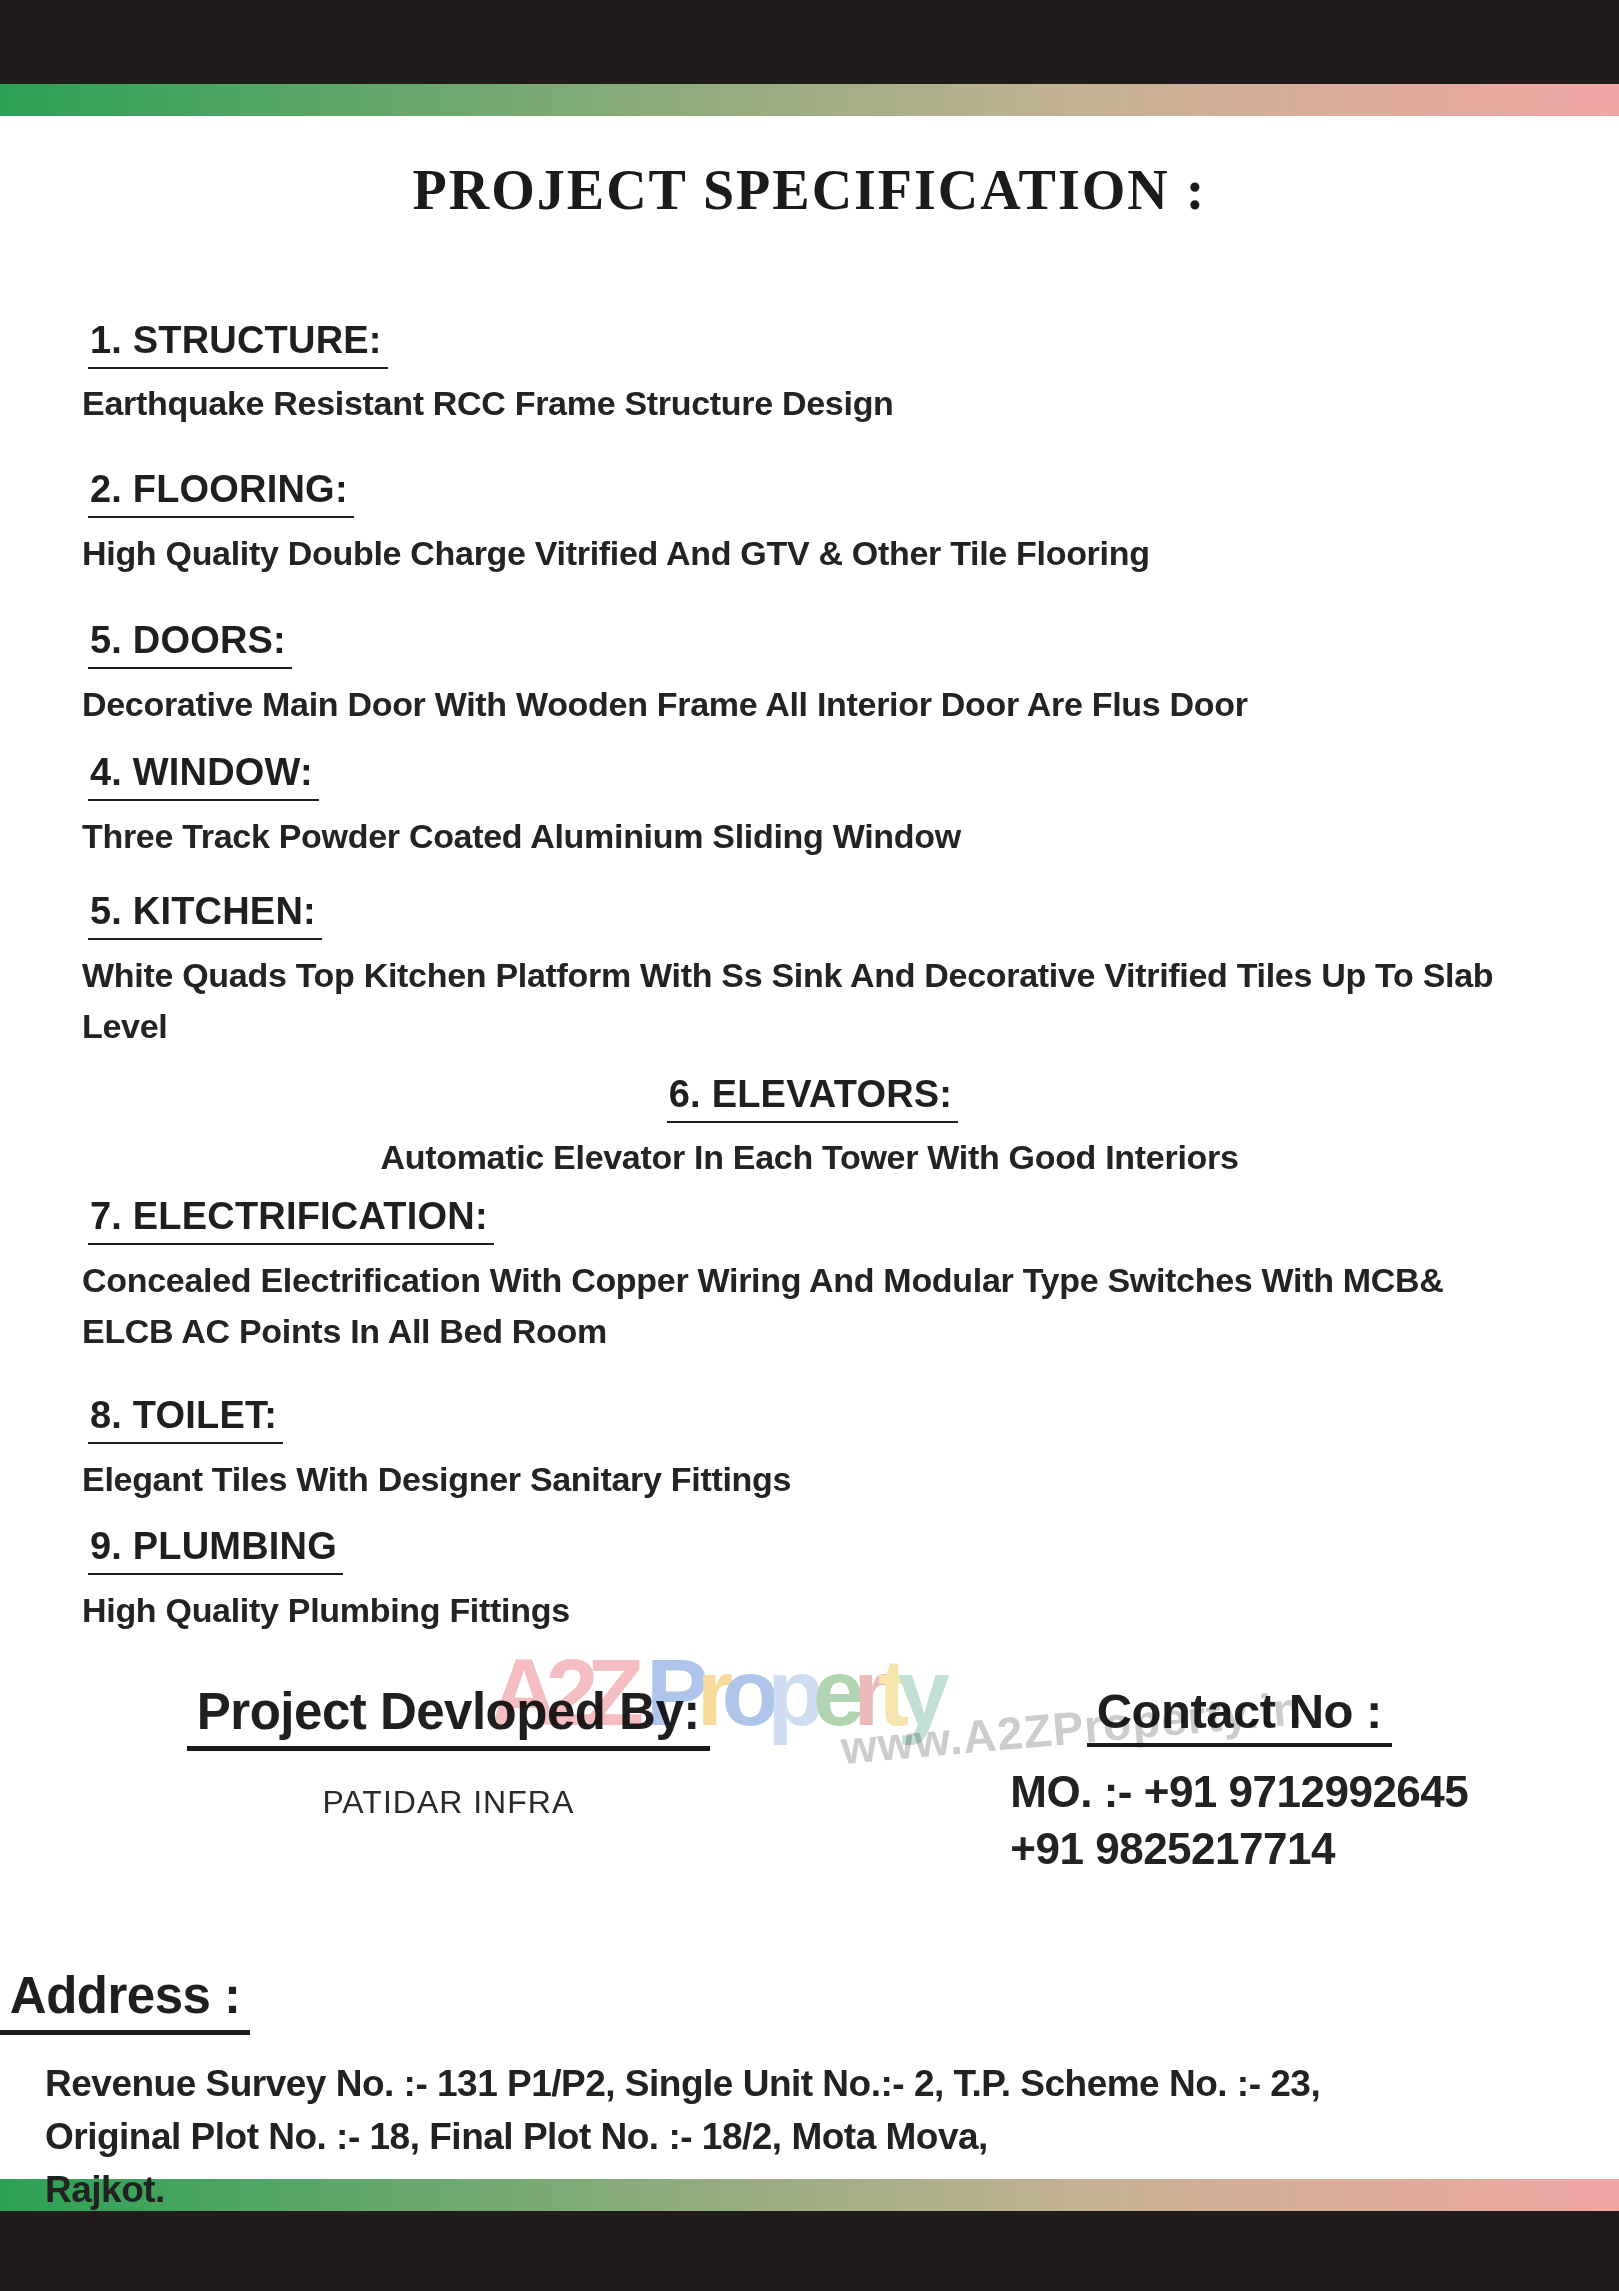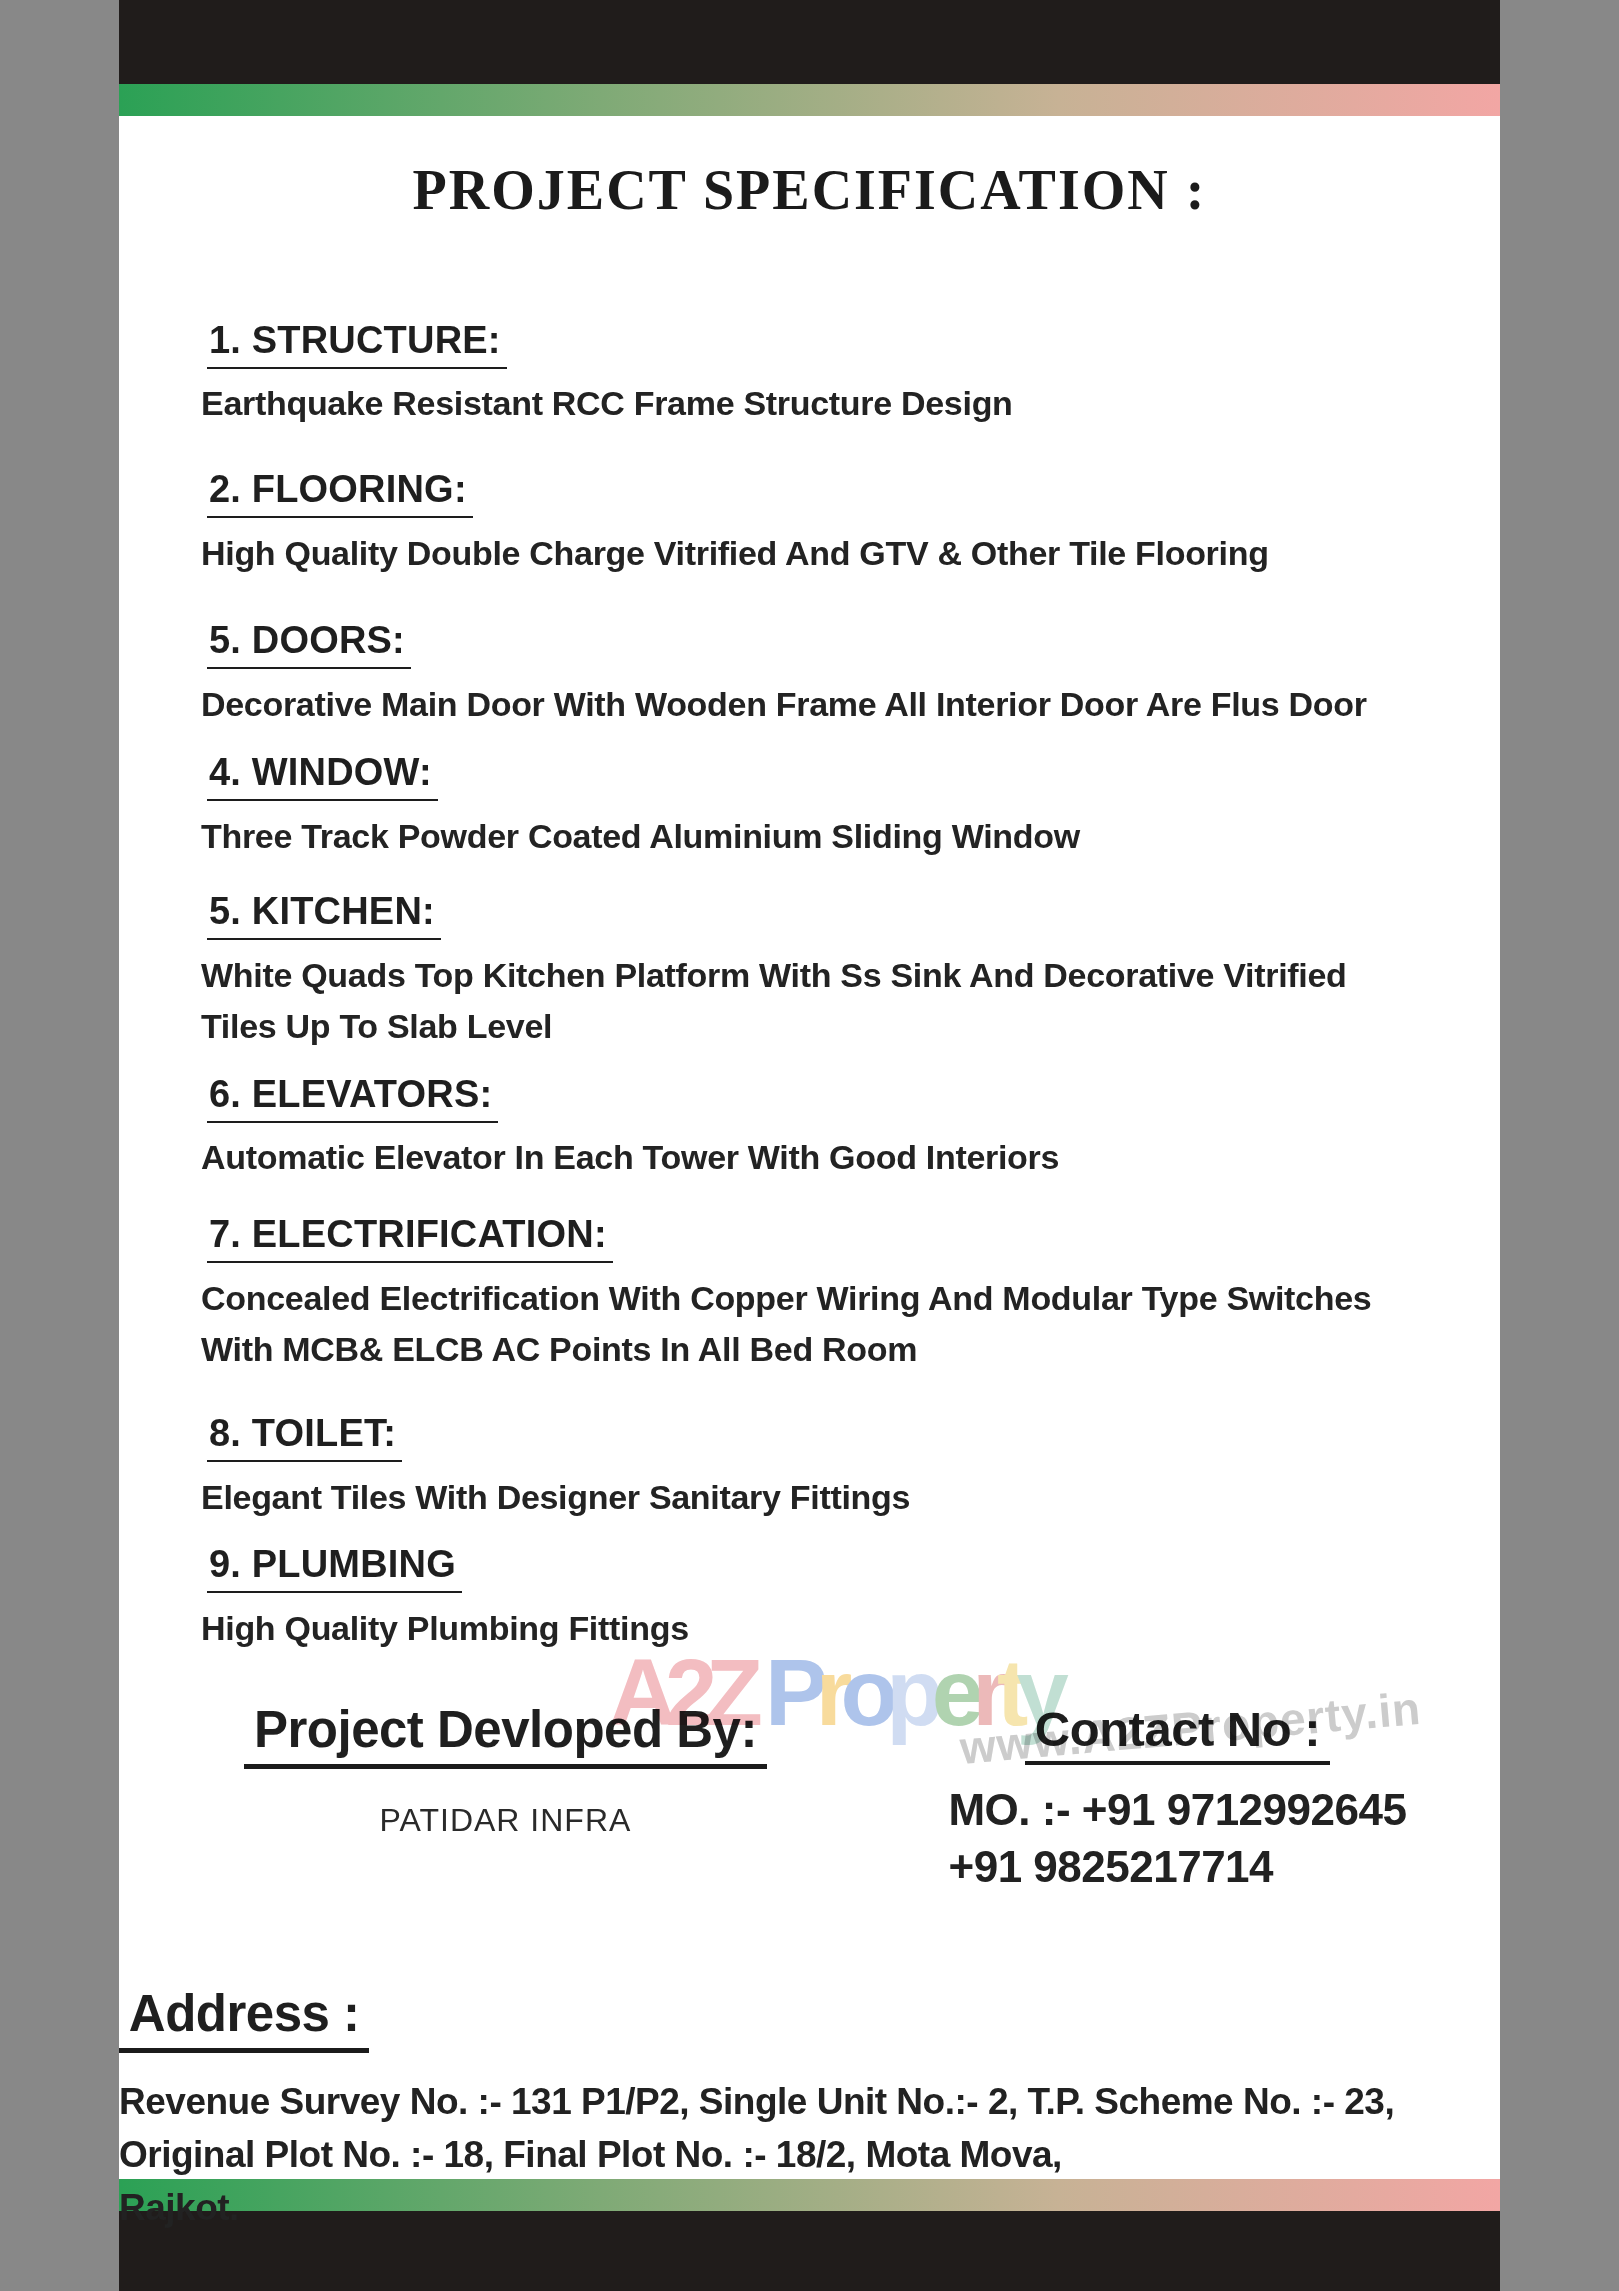--- a/index.html
+++ b/index.html
@@ -1,17 +1,17 @@
 <!DOCTYPE html>
 <html><head>
 <meta charset="utf-8">
 <style>
   html,body{margin:0;padding:0;background:#888;}
   .page{
-    position:relative;width:1381px;height:2292px;margin:0 auto;
+    position:relative;width:1619px;height:2292px;margin:0 auto;
     background:#ffffff;overflow:hidden;
     font-family:"Liberation Sans", sans-serif;color:#1f1f1f;
   }
   
   .black-bar{width:100%;height:84px;}
   .black-bar.bottom{position:absolute;left:0;bottom:0;height:81px;}
   .stripe{width:100%;height:32px;}
   .stripe.bottom{position:absolute;left:0;bottom:81px;}
 
   
@@ -31,21 +31,21 @@
   }
   .spec-body{
     font-size:34px;font-weight:bold;line-height:51px;margin:0;
     letter-spacing:-0.3px;color:#232323;
   }
   .spec-section:nth-of-type(1){margin-bottom:38px;}
   .spec-section:nth-of-type(2){margin-bottom:39px;}
   .spec-section:nth-of-type(3){margin-bottom:20.6px;}
   .spec-section:nth-of-type(4){margin-bottom:27.4px;}
   .spec-section:nth-of-type(5){margin-bottom:19.6px;}
-  .spec-section:nth-of-type(6){margin-bottom:29px;}
+  .spec-section:nth-of-type(6){margin-bottom:11px;text-align:center;}
   .spec-section:nth-of-type(7){margin-bottom:24.5px;}
   .spec-section:nth-of-type(8){margin-bottom:19.6px;margin-top:36px;}
 
   
   .dev-contact{display:flex;margin-top:47px;position:relative;z-index:1;padding-left:37px;}
   .dev-col{flex:0 0 52%;text-align:center;}
   .contact-col{flex:1;text-align:center;}
   .big-head{
     display:inline-block;font-weight:bold;font-size:51px;line-height:1.15;
     border-bottom:5.9px solid #1b1b1b;padding:0 9.8px 3.9px 9.8px;letter-spacing:-0.5px;

